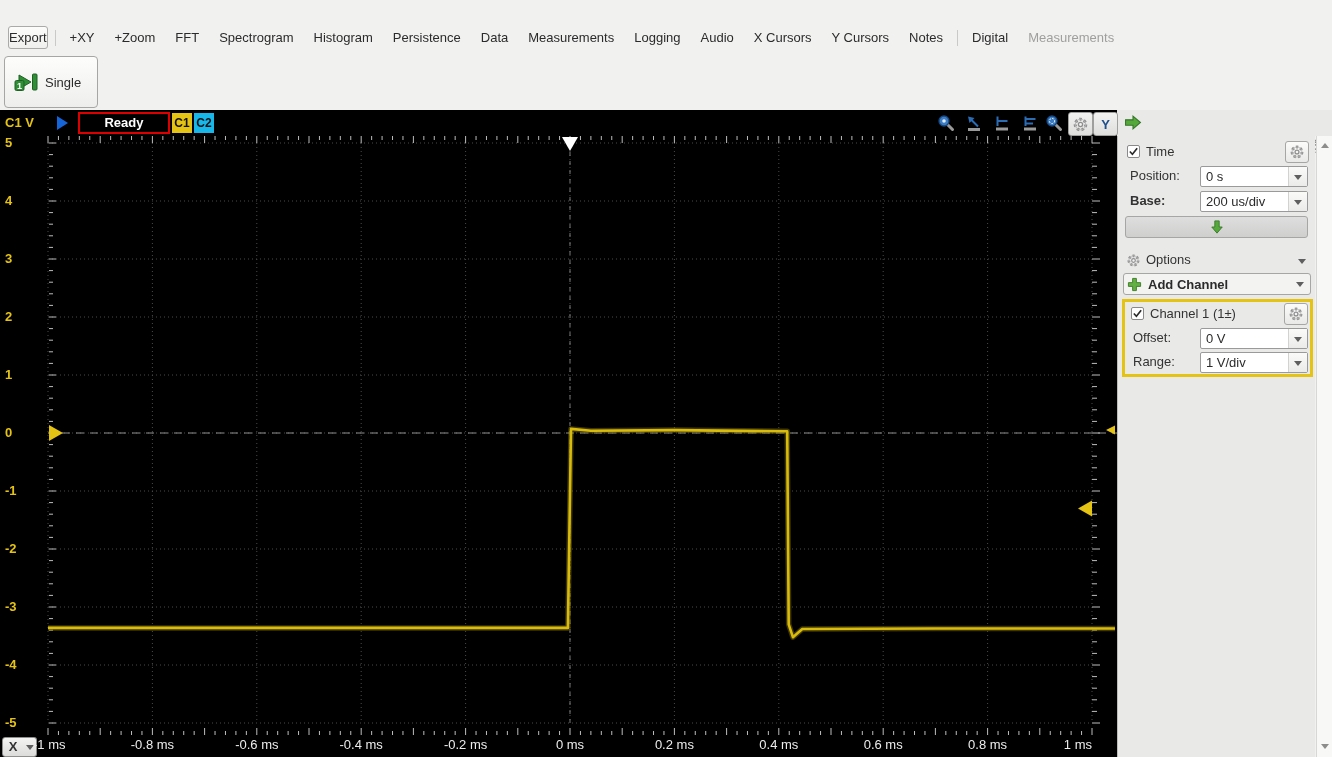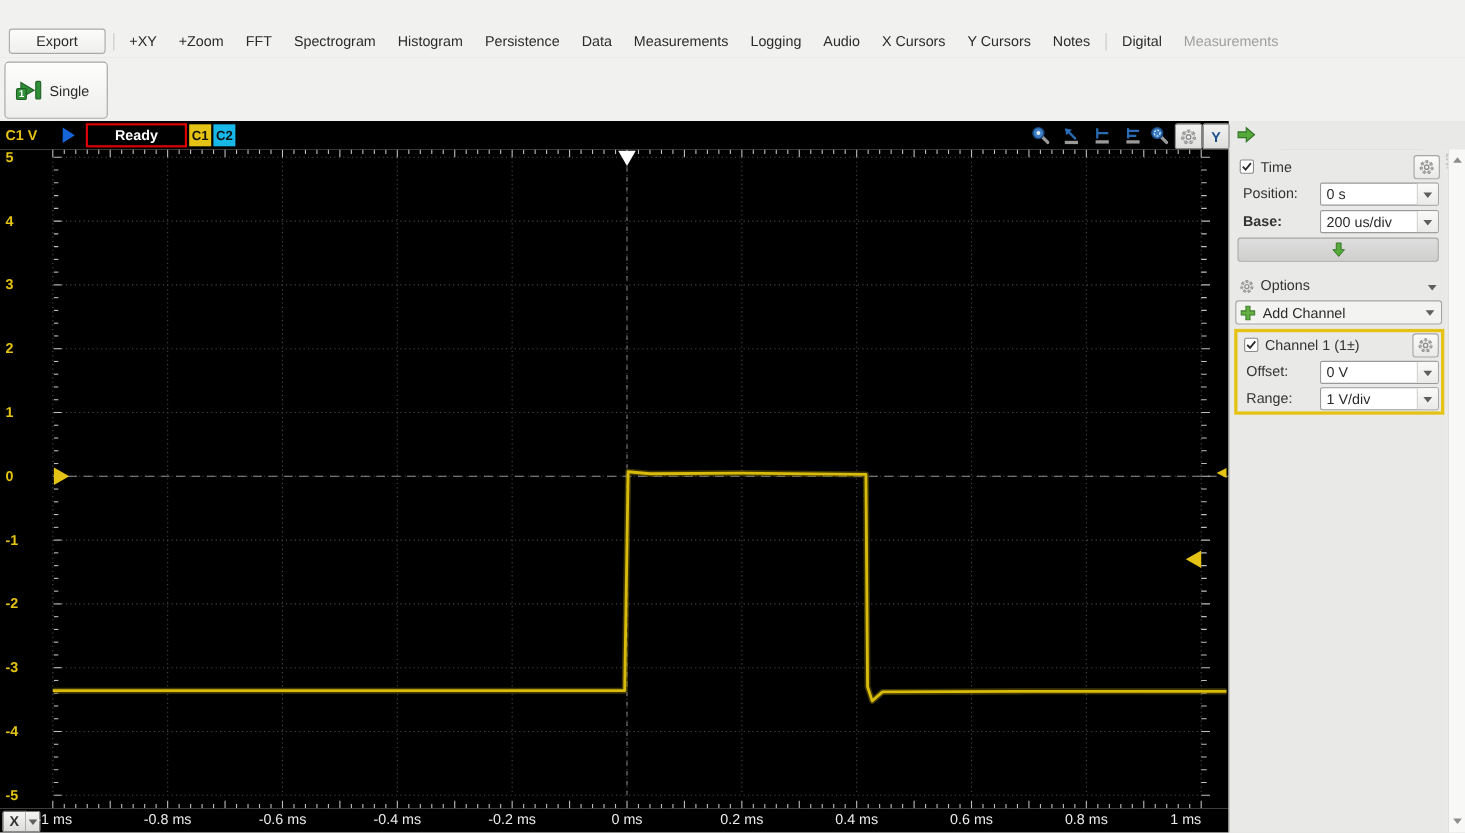--- a/index.html
+++ b/index.html
@@ -9,21 +9,21 @@
   
   #menubar{position:absolute;left:0;top:0;width:1332px;height:22px;background:#f1f1f0;
            border-bottom:1px solid #dddddc;display:flex;align-items:center;}
   .menu-item{padding:0 9px;height:22px;line-height:22px;cursor:default;}
   .menu-item u{text-decoration:underline;}
   #win-restore{position:absolute;right:5px;top:1px;width:25px;height:19px;border:1px solid #b3b3b2;
            border-radius:3px;background:linear-gradient(#fbfbfa,#ededec);display:flex;align-items:center;justify-content:center;}
   
   #viewbar{position:absolute;left:0;top:23px;width:1332px;height:29px;background:#f1f1f0;
            border-bottom:1px solid #d6d6d5;display:flex;align-items:center;}
-  .vbtn{height:21px;line-height:21px;padding:0 24px;margin:0 3px;border:1px solid #aaaaa9;
+  .vbtn{height:21px;line-height:21px;padding:0 0;margin:0 3px;border:1px solid #aaaaa9;
         border-radius:3px;background:linear-gradient(#fcfcfb,#efefee);}
   .vflat{height:21px;line-height:21px;padding:0 10px;white-space:nowrap;}
   .vflat.disabled{color:#9f9f9e;}
   .vsep{width:1px;height:16px;background:#c9c9c8;margin:0 4px;}
   
   #trigbar{position:absolute;left:0;top:52px;width:1332px;height:58px;background:#f1f1f0;
            border-bottom:1px solid #cfcfce;}
   .bigbtn{position:absolute;top:4px;height:50px;border:1px solid #a6a6a5;border-radius:4px;
           background:linear-gradient(#fdfdfc,#eeeeed);display:flex;align-items:center;gap:6px;padding:0 8px;}
   .tlabel{position:absolute;height:22px;line-height:22px;color:#333;white-space:nowrap;}
@@ -723,21 +723,21 @@
     <span class="iconbox" style="left:8px;top:117px;">
       <svg width="15" height="15" viewBox="0 0 18 18">
           <use href="#sym-gear"></use>
         </svg>
     </span>
     <span class="sblabel" style="left:28px;top:114px;">Options</span>
     <span class="iconbox" style="left:180px;top:118px;">
         <i class="caret"></i>
       </span>
 
-    <div class="pushbtn" style="left:5px;top:137px;width:188px;justify-content:flex-start;background:#f3f3f2;">
+    <div class="pushbtn" style="left:5px;top:137px;width:188px;justify-content:flex-start;background:#f3f3f2;font-weight:bold;">
       <span class="iconbox" style="position:static;margin-left:3px;">
         <svg width="15" height="15" viewBox="0 0 16 16">
             <path d="M6 1.5h4v4.5H14.5v4H10V14.5H6V10H1.5V6H6z" fill="#63b043" stroke="#3e7d28"></path>
           </svg>
       </span>
       <span style="margin-left:6px;">Add Channel</span>
       <span style="margin-left:auto;margin-right:6px;">
           <i class="caret" style="display:block;"></i>
         </span>
     </div>

